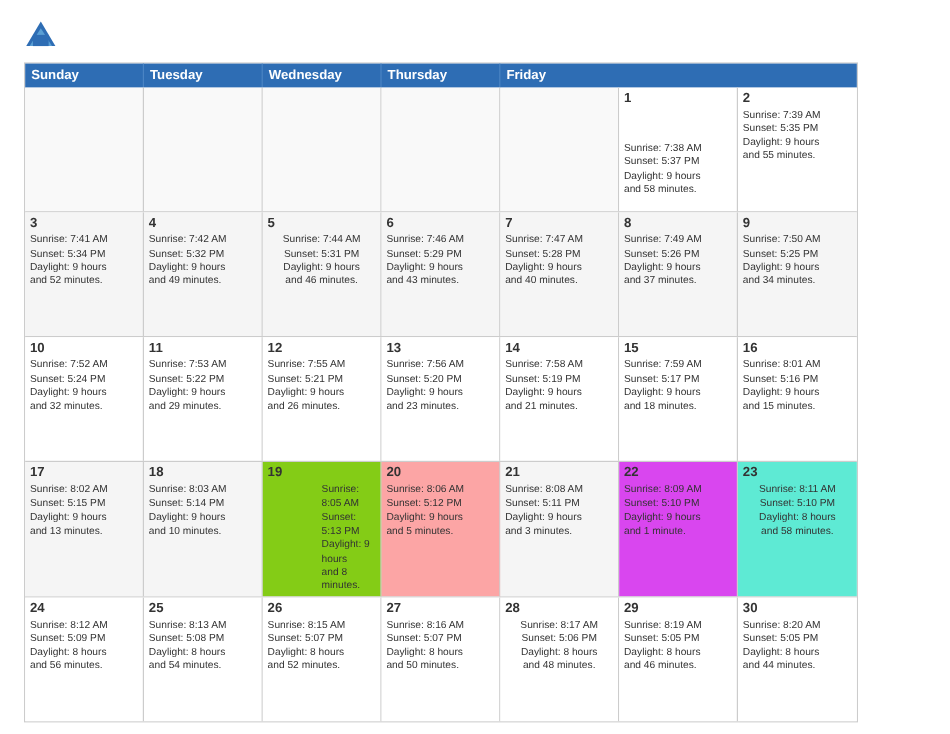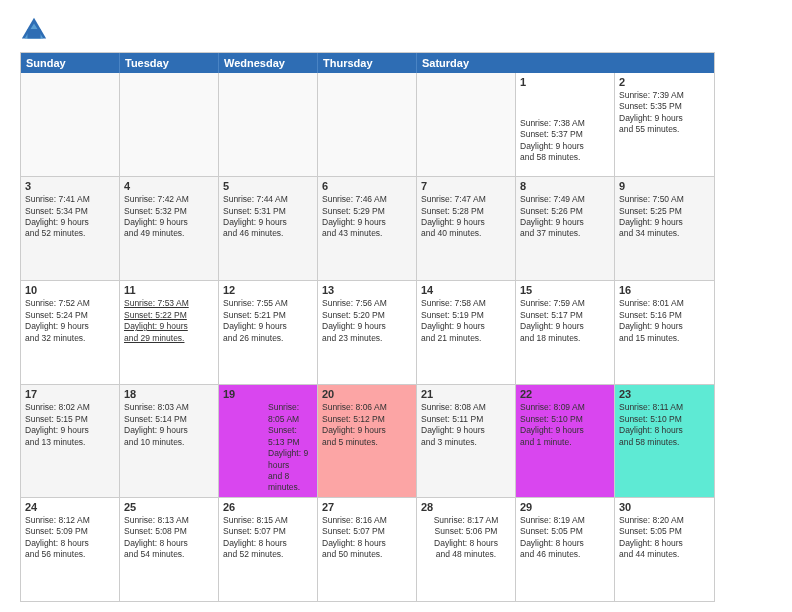--- a/index.html
+++ b/index.html
@@ -130,21 +130,21 @@
       <div class="location"></div>
     </div>
   </div>
 
   <div class="calendar">
     <div class="cal-header">
     <div class="cal-header-cell">Sunday</div>
         <div class="cal-header-cell">Tuesday</div>
         <div class="cal-header-cell">Wednesday</div>
         <div class="cal-header-cell">Thursday</div>
-        <div class="cal-header-cell">Saturday</div>
+        <div class="cal-header-cell">Friday</div>
       </div>
     <div class="cal-body">
     <div class="cal-row">
           <div class="cal-cell empty"></div>
           <div class="cal-cell empty"></div>
           <div class="cal-cell empty"></div>
           <div class="cal-cell empty"></div>
           <div class="cal-cell empty"></div>
           <div class="cal-cell">
             <span class="day-num">1</span>
@@ -171,21 +171,21 @@
           </div>
           <div class="cal-cell" style="background: rgb(245, 245, 245);">
             <span class="day-num">4</span>
             <div class="day-info" style="white-space: pre-line;">Sunrise: 7:42 AM
 Sunset: 5:32 PM
 Daylight: 9 hours
 and 49 minutes.</div>
           </div>
           <div class="cal-cell" style="background: rgb(245, 245, 245);">
             <span class="day-num">5</span>
-            <div class="day-info" style="white-space: pre-line;">Sunrise: 7:44 AM
+            <div class="day-info" style="white-space: pre-line; text-align: center;">Sunrise: 7:44 AM
 Sunset: 5:31 PM
 Daylight: 9 hours
 and 46 minutes.</div>
           </div>
           <div class="cal-cell" style="background: rgb(245, 245, 245);">
             <span class="day-num">6</span>
             <div class="day-info" style="white-space: pre-line;">Sunrise: 7:46 AM
 Sunset: 5:29 PM
 Daylight: 9 hours
 and 43 minutes.</div>
@@ -215,21 +215,21 @@
         <div class="cal-row">
           <div class="cal-cell">
             <span class="day-num">10</span>
             <div class="day-info" style="white-space: pre-line;">Sunrise: 7:52 AM
 Sunset: 5:24 PM
 Daylight: 9 hours
 and 32 minutes.</div>
           </div>
           <div class="cal-cell">
             <span class="day-num">11</span>
-            <div class="day-info" style="white-space: pre-line; text-decoration: underline;">Sunrise: 7:53 AM
+            <div class="day-info" style="white-space: pre-line;">Sunrise: 7:53 AM
 Sunset: 5:22 PM
 Daylight: 9 hours
 and 29 minutes.</div>
           </div>
           <div class="cal-cell">
             <span class="day-num">12</span>
             <div class="day-info" style="white-space: pre-line;">Sunrise: 7:55 AM
 Sunset: 5:21 PM
 Daylight: 9 hours
 and 26 minutes.</div>
@@ -271,21 +271,21 @@
 Daylight: 9 hours
 and 13 minutes.</div>
           </div>
           <div class="cal-cell" style="background: rgb(245, 245, 245);">
             <span class="day-num">18</span>
             <div class="day-info" style="white-space: pre-line;">Sunrise: 8:03 AM
 Sunset: 5:14 PM
 Daylight: 9 hours
 and 10 minutes.</div>
           </div>
-          <div class="cal-cell" style="background: #d946ef;">
+          <div class="cal-cell" style="background: #84cc16;">
             <span class="day-num">19</span>
             <div class="day-info" style="white-space: pre-line; margin-left: 45px;">Sunrise: 8:05 AM
 Sunset: 5:13 PM
 Daylight: 9 hours
 and 8 minutes.</div>
           </div>
           <div class="cal-cell" style="background: #fca5a5;">
             <span class="day-num">20</span>
             <div class="day-info" style="white-space: pre-line;">Sunrise: 8:06 AM
 Sunset: 5:12 PM
@@ -301,21 +301,21 @@
           </div>
           <div class="cal-cell" style="background: #d946ef;">
             <span class="day-num">22</span>
             <div class="day-info" style="white-space: pre-line;">Sunrise: 8:09 AM
 Sunset: 5:10 PM
 Daylight: 9 hours
 and 1 minute.</div>
           </div>
           <div class="cal-cell" style="background: #5eead4;">
             <span class="day-num">23</span>
-            <div class="day-info" style="white-space: pre-line;">Sunrise: 8:11 AM
+            <div class="day-info" style="white-space: pre-line; text-align: center;">Sunrise: 8:11 AM
 Sunset: 5:10 PM
 Daylight: 8 hours
 and 58 minutes.</div>
           </div>
         </div>
         <div class="cal-row">
           <div class="cal-cell">
             <span class="day-num">24</span>
             <div class="day-info" style="white-space: pre-line;">Sunrise: 8:12 AM
 Sunset: 5:09 PM

